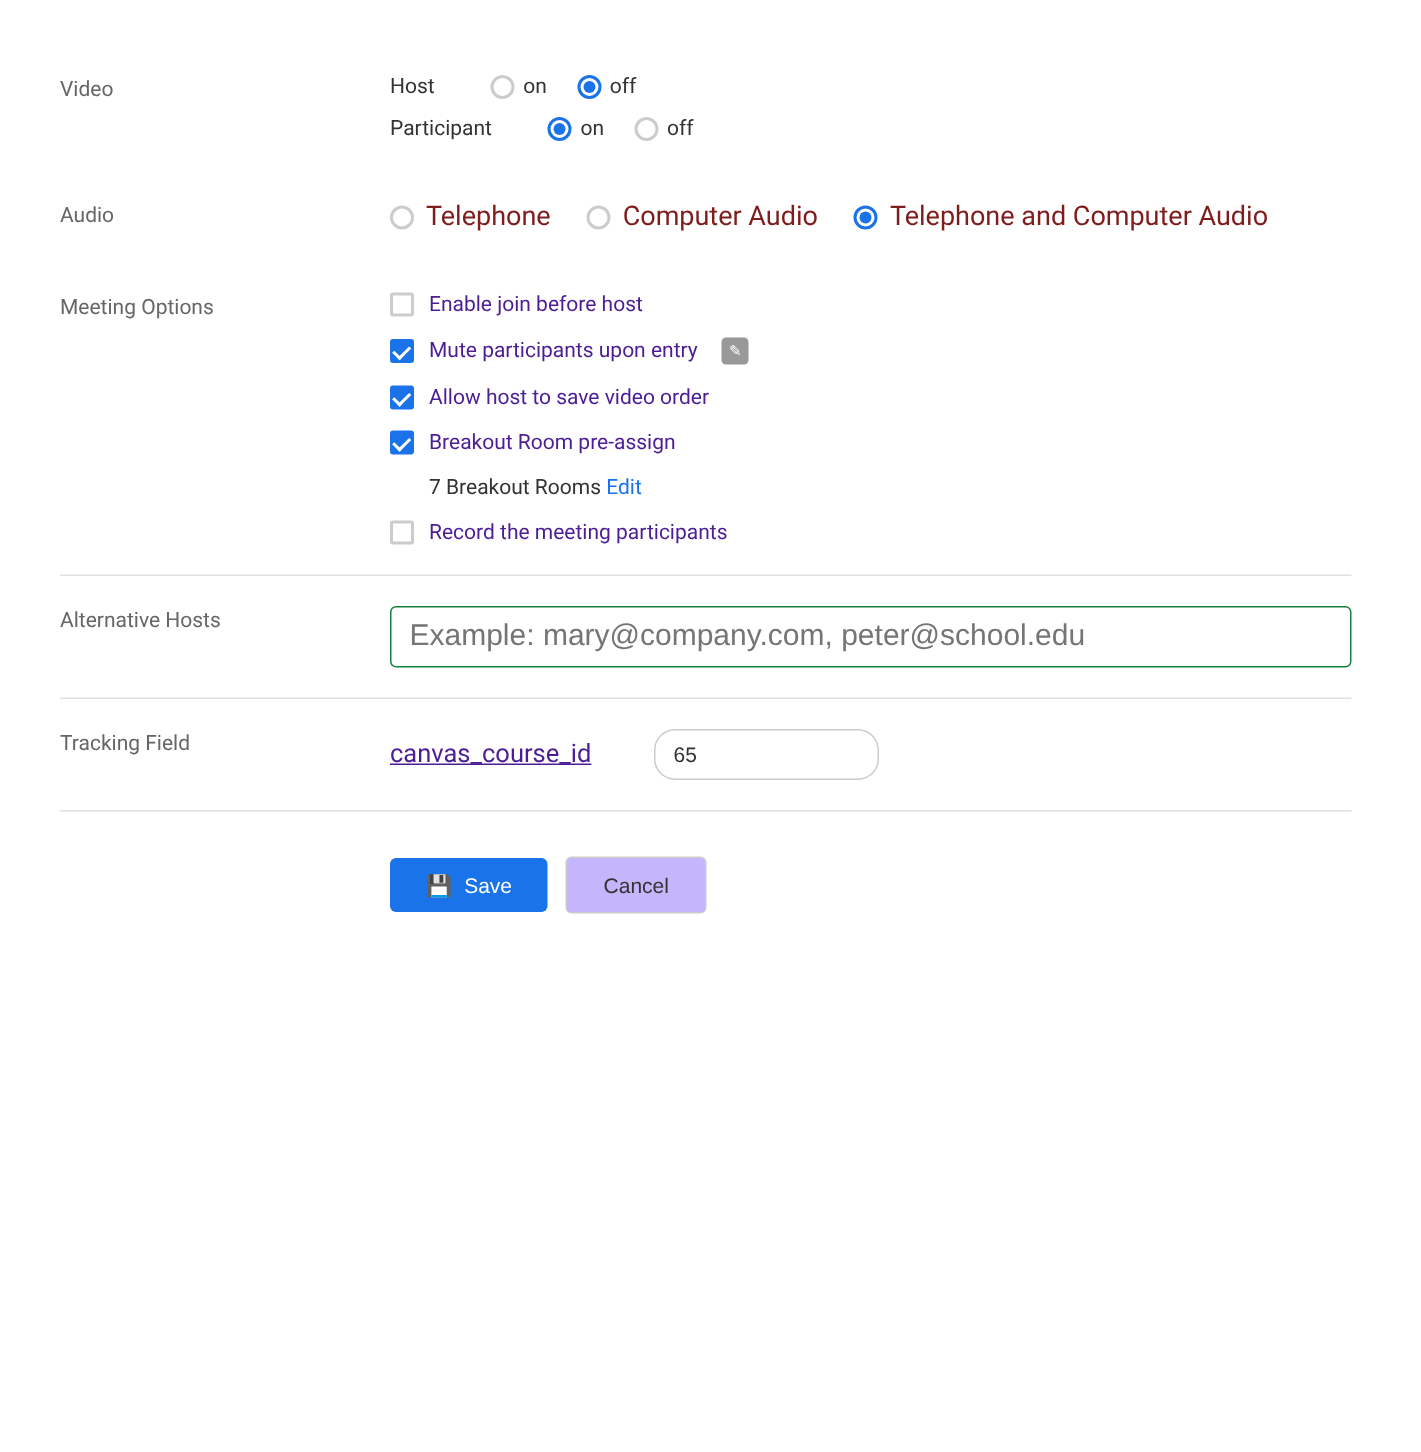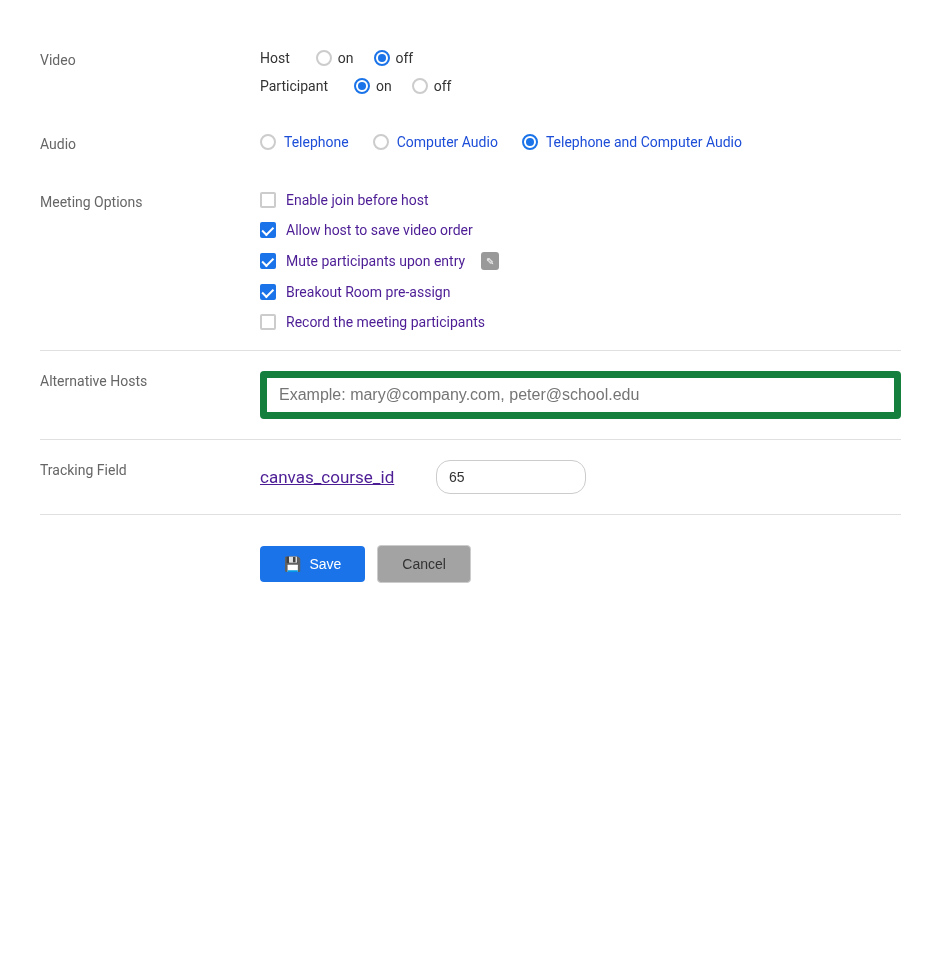--- a/index.html
+++ b/index.html
@@ -32,21 +32,21 @@
     .divider {
       border: none;
       border-top: 1px solid #e0e0e0;
       margin: 0;
     }
 
     
     .radio-group {
       display: flex;
       align-items: flex-start;
-      gap: 6px;
+      gap: 17px;
       margin-bottom: 12px;
     }
     .radio-group:last-child { margin-bottom: 0; }
     .radio-label {
       color: #333;
       font-size: 14px;
     }
     .radio-options {
       display: flex;
       align-items: center;
@@ -88,21 +88,21 @@
     .audio-options {
       display: flex;
       align-items: center;
       gap: 24px;
     }
     .audio-option {
       display: flex;
       align-items: center;
       gap: 8px;
     }
-    .audio-option label { color: #1d4ed8; font-size: 14px; cursor: pointer; }
+    .audio-option label { color: #7f1d1d; font-size: 18px; cursor: pointer; }
 
     
     .checkbox-row {
       display: flex;
       align-items: center;
       gap: 10px;
       margin-bottom: 14px;
     }
     .checkbox-row:last-child { margin-bottom: 0; }
     .custom-checkbox {
@@ -158,24 +158,24 @@
       color: #333;
     }
     .breakout-sub a {
       color: #1a73e8;
       text-decoration: none;
     }
 
     
     .text-input {
       width: 100%;
-      border: 7px solid #15803d;
+      border: 1px solid #15803d;
       border-radius: 4px;
       padding: 8px 12px;
-      font-size: 16px;
+      font-size: 20px;
       color: #999;
       outline: none;
     }
 
     
     .tracking-row {
       display: flex;
       align-items: center;
       gap: 16px;
     }
@@ -208,21 +208,21 @@
       border: none;
       border-radius: 4px;
       padding: 10px 24px;
       font-size: 14px;
       cursor: pointer;
       display: flex;
       align-items: center;
       gap: 8px;
     }
     .btn-cancel {
-      background: #a3a3a3;
+      background: #c4b5fd;
       color: #333;
       border: 1px solid #ccc;
       border-radius: 4px;
       padding: 10px 24px;
       font-size: 14px;
       cursor: pointer;
     }
 
     .save-icon {
       display: inline-block;
@@ -292,34 +292,38 @@
     <div class="form-label">Meeting Options</div>
     <div class="form-content">
 
       <div class="checkbox-row">
         <div class="custom-checkbox"></div>
         <span class="checkbox-label">Enable join before host</span>
       </div>
 
       <div class="checkbox-row">
         <div class="custom-checkbox checked"></div>
-        <span class="checkbox-label">Allow host to save video order</span>
-      </div>
-
-      <div class="checkbox-row">
-        <div class="custom-checkbox checked"></div>
         <span class="checkbox-label">Mute participants upon entry</span>
         <div class="info-icon">✎</div>
       </div>
 
       <div class="checkbox-row">
         <div class="custom-checkbox checked"></div>
+        <span class="checkbox-label">Allow host to save video order</span>
+      </div>
+
+      <div class="checkbox-row">
+        <div class="custom-checkbox checked"></div>
         <span class="checkbox-label">Breakout Room pre-assign</span>
       </div>
 
+      <div class="breakout-sub">
+        <span>7 Breakout Rooms</span>
+        <a href="#">Edit</a>
+      </div>
 
       <div class="checkbox-row">
         <div class="custom-checkbox"></div>
         <span class="checkbox-label">Record the meeting participants</span>
       </div>
 
     </div>
   </div>
 
   <hr class="divider">

